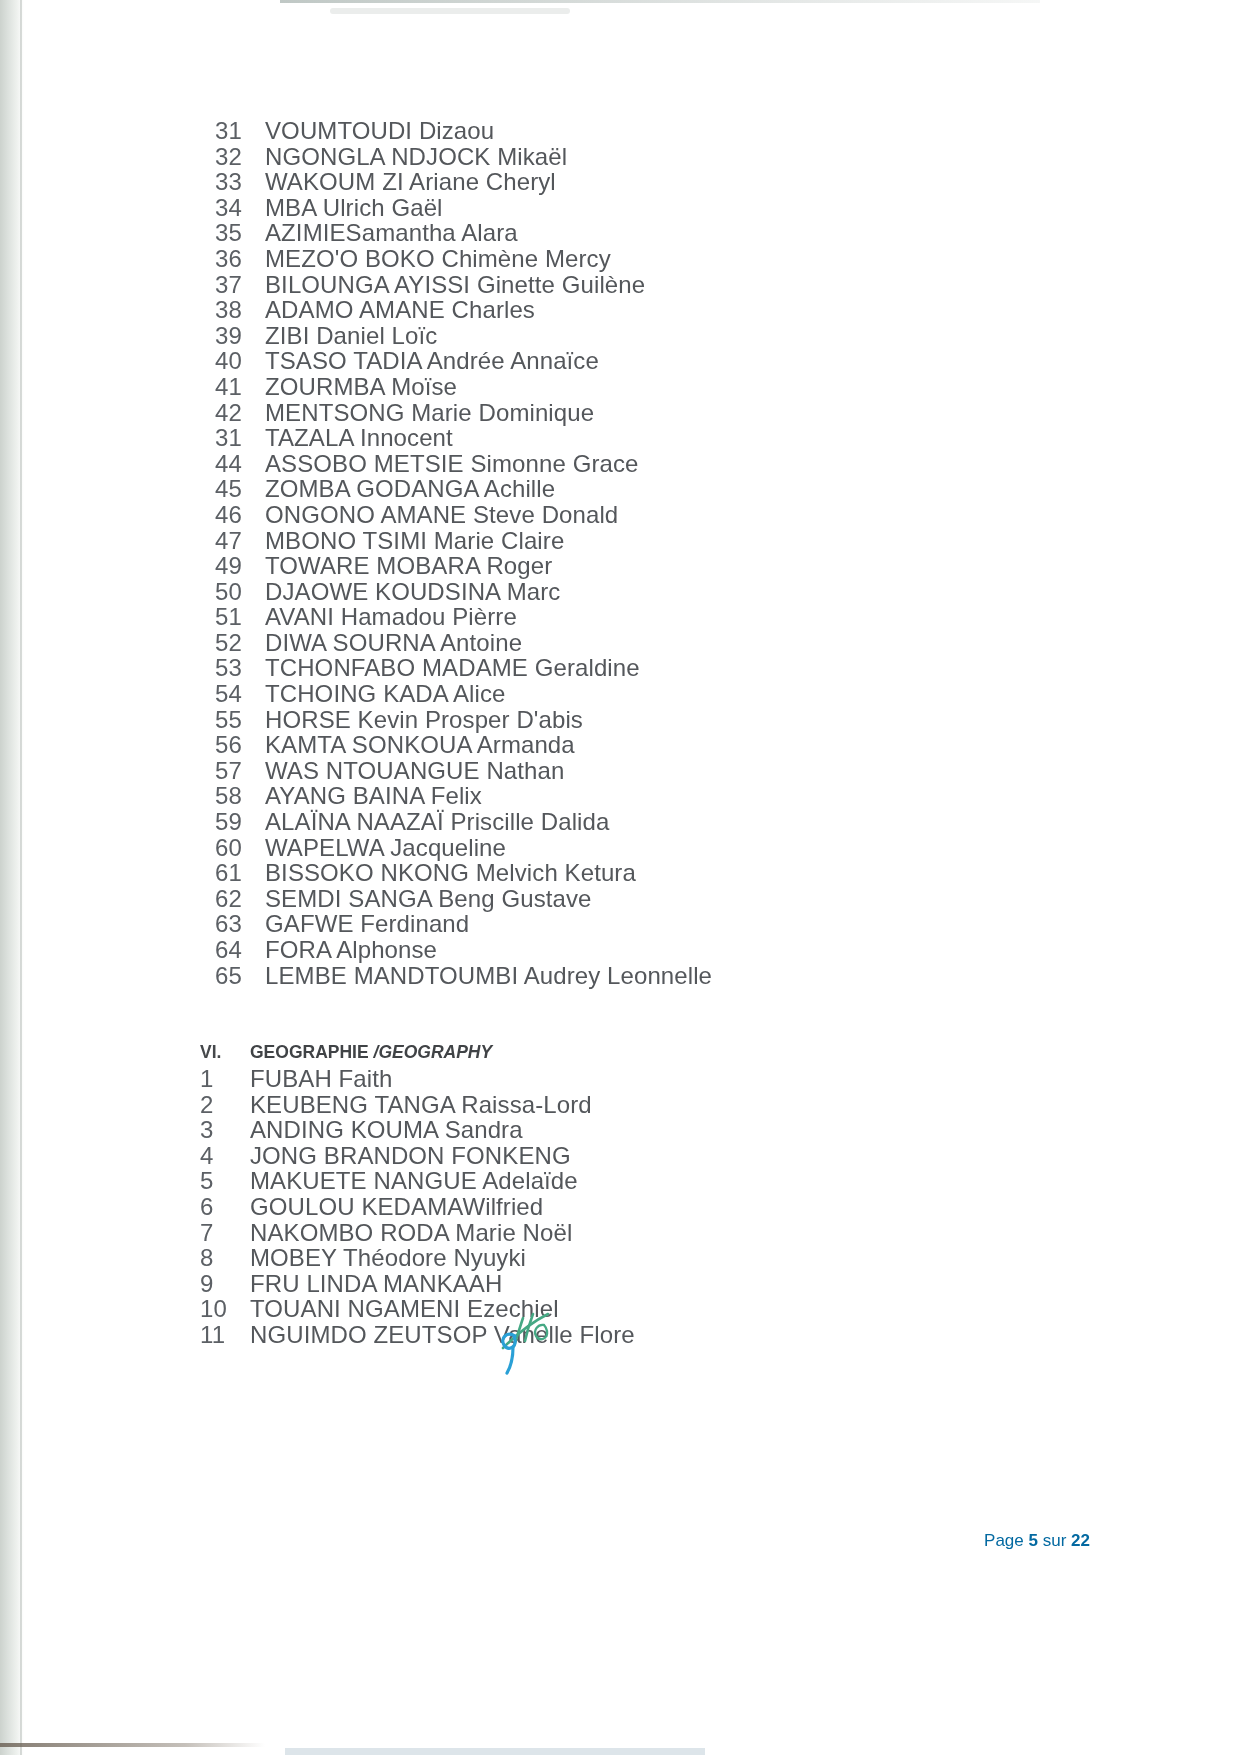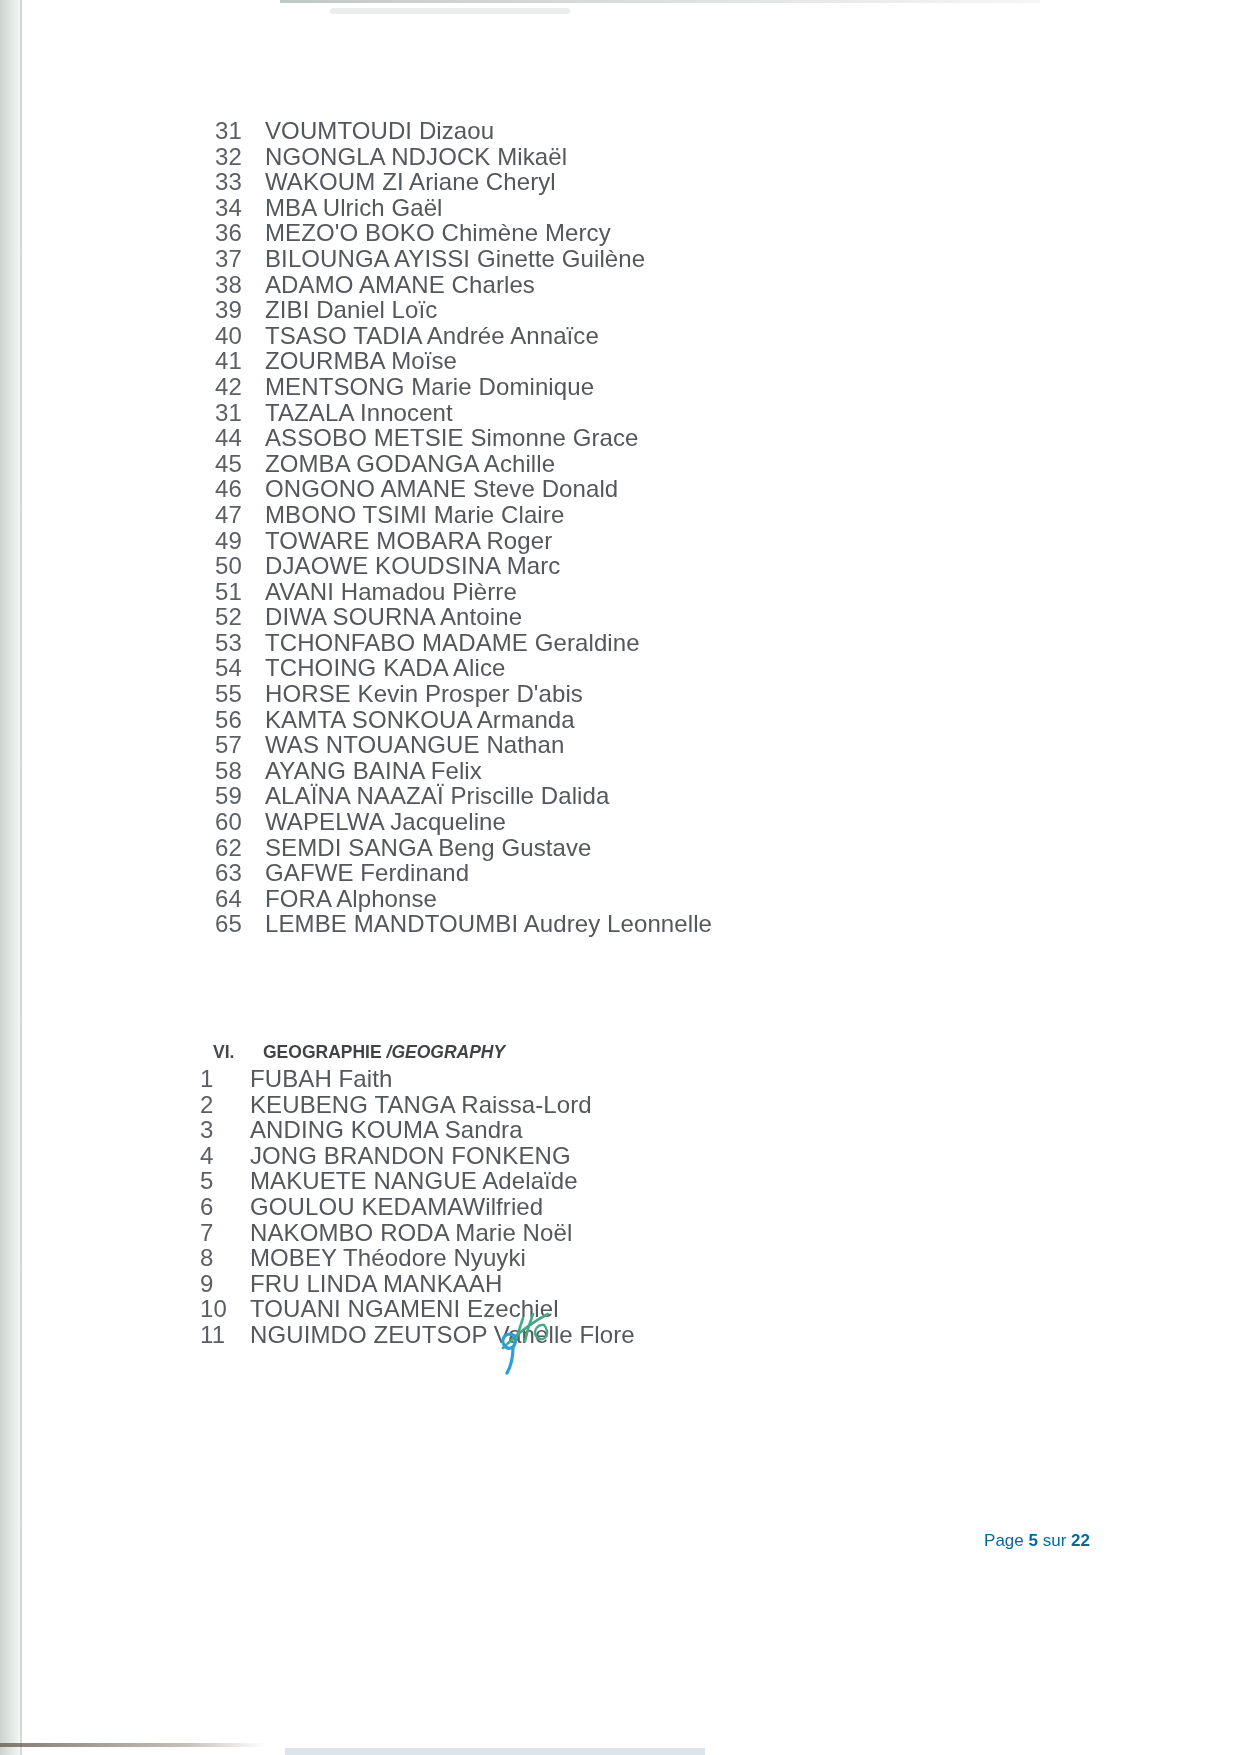--- a/index.html
+++ b/index.html
@@ -45,21 +45,21 @@
   .row{white-space:nowrap;}
   .num{display:inline-block;width:50px;color:#5c6065;}
   .nm{color:#54575b;}
 
   
   .section-head{
     position:absolute;top:1040px;left:200px;
     font-size:17.5px;line-height:25.6px;font-weight:bold;color:#404346;
     white-space:nowrap;
   }
-  .section-head .num{font-weight:bold;color:#45484b;margin-left:13px;}
+  .section-head .num{font-weight:bold;color:#45484b;}
   .title-en{font-style:italic;}
 
   
   .footer{
     position:absolute;top:1531px;left:870px;width:220px;
     text-align:right;font-size:17px;color:#0369a1;white-space:nowrap;
   }
   .footer .b{font-weight:bold;}
 
   
@@ -80,20 +80,21 @@
   <div class="list" id="list1">
 
       <div class="row"><span class="num">31</span><span class="nm">VOUMTOUDI Dizaou</span></div>
 
       <div class="row"><span class="num">32</span><span class="nm">NGONGLA NDJOCK Mikaël</span></div>
 
       <div class="row"><span class="num">33</span><span class="nm">WAKOUM ZI Ariane Cheryl</span></div>
 
       <div class="row"><span class="num">34</span><span class="nm">MBA Ulrich Gaël</span></div>
 
+      <div class="row"><span class="num">35</span><span class="nm">AZIMIESamantha Alara</span></div>
 
       <div class="row"><span class="num">36</span><span class="nm">MEZO'O BOKO Chimène Mercy</span></div>
 
       <div class="row"><span class="num">37</span><span class="nm">BILOUNGA AYISSI Ginette Guilène</span></div>
 
       <div class="row"><span class="num">38</span><span class="nm">ADAMO AMANE Charles</span></div>
 
       <div class="row"><span class="num">39</span><span class="nm">ZIBI Daniel Loïc</span></div>
 
       <div class="row"><span class="num">40</span><span class="nm">TSASO TADIA Andrée Annaïce</span></div>
@@ -130,20 +131,21 @@
       <div class="row"><span class="num">56</span><span class="nm">KAMTA SONKOUA Armanda</span></div>
 
       <div class="row"><span class="num">57</span><span class="nm">WAS NTOUANGUE Nathan</span></div>
 
       <div class="row"><span class="num">58</span><span class="nm">AYANG BAINA Felix</span></div>
 
       <div class="row"><span class="num">59</span><span class="nm">ALAÏNA NAAZAÏ Priscille Dalida</span></div>
 
       <div class="row"><span class="num">60</span><span class="nm">WAPELWA Jacqueline</span></div>
 
+      <div class="row"><span class="num">61</span><span class="nm">BISSOKO NKONG Melvich Ketura</span></div>
 
       <div class="row"><span class="num">62</span><span class="nm">SEMDI SANGA Beng Gustave</span></div>
 
       <div class="row"><span class="num">63</span><span class="nm">GAFWE Ferdinand</span></div>
 
       <div class="row"><span class="num">64</span><span class="nm">FORA Alphonse</span></div>
 
       <div class="row"><span class="num">65</span><span class="nm">LEMBE MANDTOUMBI Audrey Leonnelle</span></div>
     </div>
 

